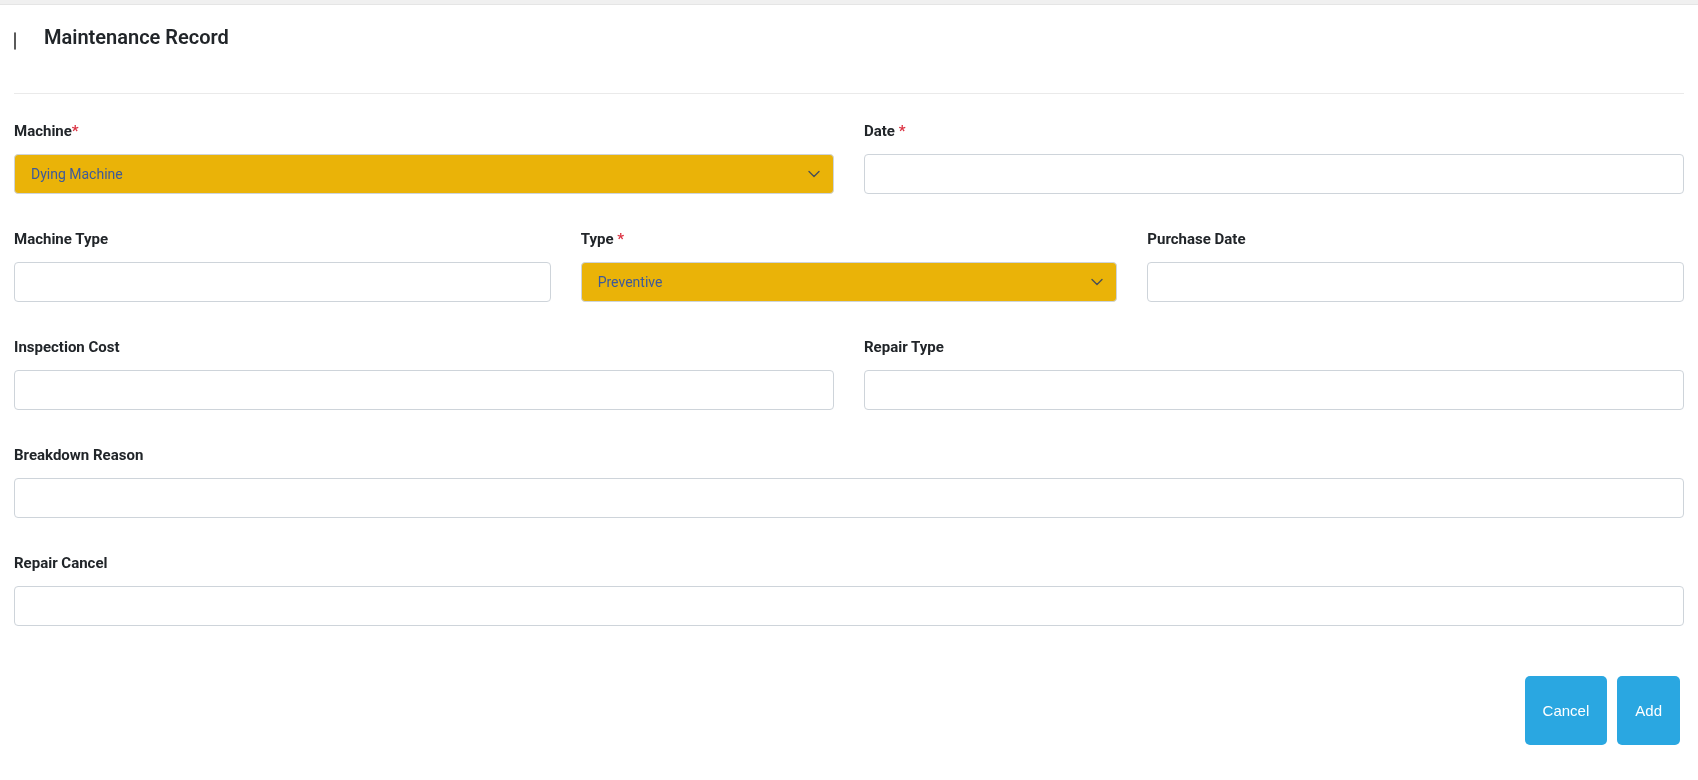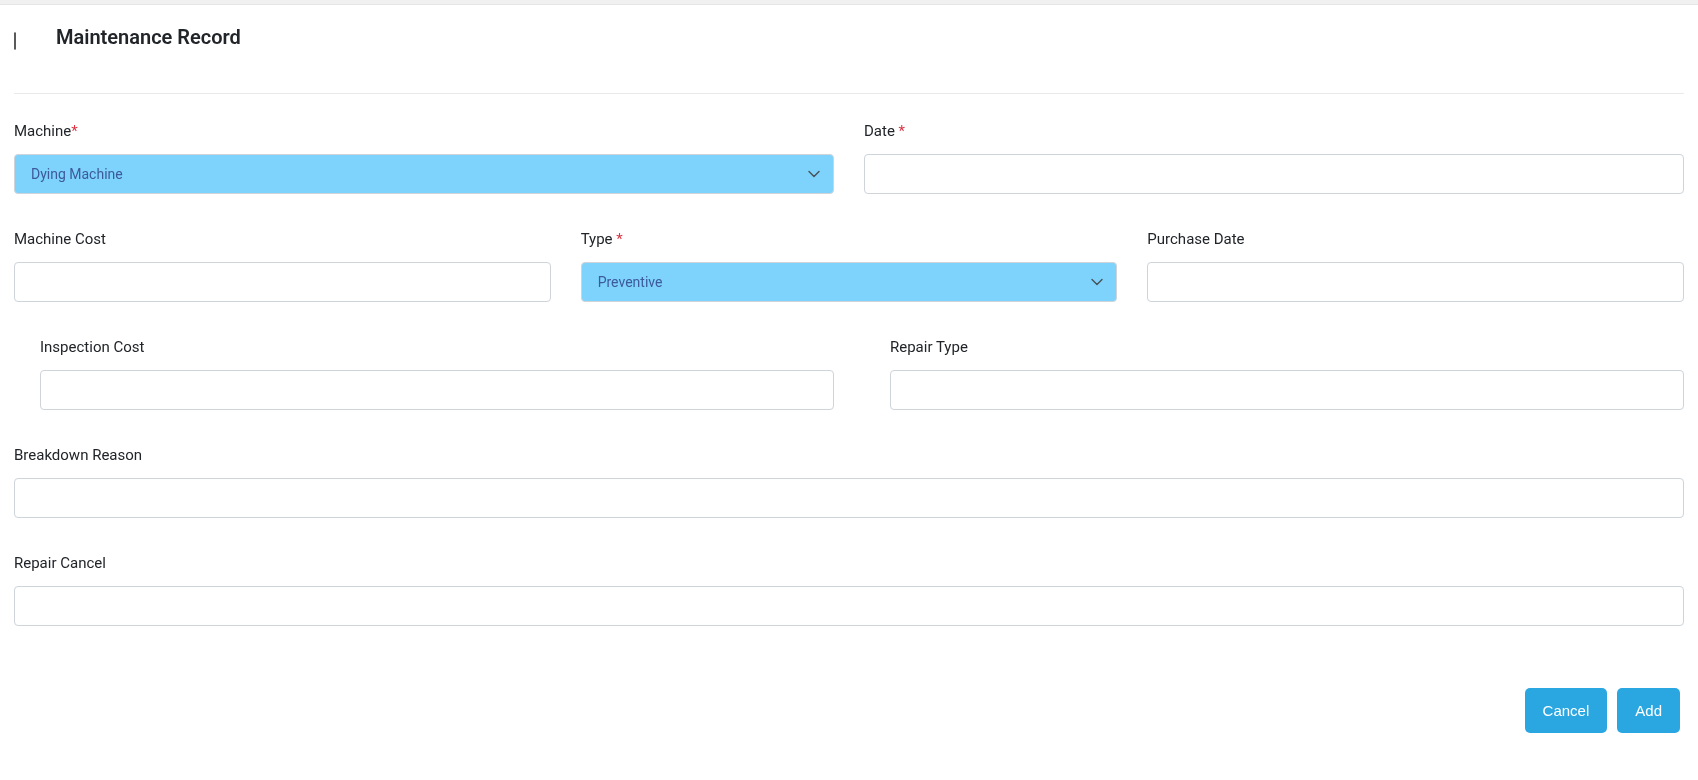--- a/index.html
+++ b/index.html
@@ -17,21 +17,21 @@
       height: 5px;
       background: #f0f0f0;
       border-bottom: 1px solid #e5e5e5;
     }
     .container {
       padding: 20px 14px 14px 14px;
     }
     .page-header {
       display: flex;
       align-items: flex-end;
-      gap: 24px;
+      gap: 12px;
       padding-bottom: 44px;
       margin-bottom: 28px;
       border-bottom: 1px solid #eaeaea;
     }
     .monitor-icon {
       width: 18px;
       height: 16px;
       display: inline-block;
       position: relative;
     }
@@ -61,27 +61,26 @@
     }
     .form-group {
       display: flex;
       flex-direction: column;
     }
     .form-group.col-3 {
       flex: 1;
     }
     .form-group.col-half {
       flex: 1;
-      margin-left: 26px;
     }
     .form-group.col-full {
       flex: 1;
     }
     .form-label {
-      font-weight: 400;
+      font-weight: 700;
       font-size: 15px;
       color: #212529;
       margin-bottom: 14px;
     }
     .required {
       color: #dc3545;
     }
     .form-control {
       width: 100%;
       height: 40px;
@@ -97,21 +96,21 @@
       position: relative;
     }
     .select-control {
       width: 100%;
       height: 40px;
       padding: 8px 34px 8px 16px;
       border: 1px solid #ced4da;
       border-radius: 4px;
       font-size: 14px;
       color: #3d5a9a;
-      background: #7dd3fc;
+      background: #eab308;
       cursor: pointer;
       display: flex;
       align-items: center;
     }
     .select-chevron {
       position: absolute;
       right: 14px;
       top: 50%;
       transform: translateY(-50%);
       pointer-events: none;
@@ -122,28 +121,27 @@
       display: block;
     }
     .footer-actions {
       display: flex;
       justify-content: flex-end;
       gap: 10px;
       margin-top: 50px;
       padding-right: 4px;
     }
     .btn {
-      padding: 14px 18px;
+      padding: 26px 18px;
       border: none;
       border-radius: 5px;
       font-size: 15px;
       cursor: pointer;
       color: #fff;
       background: #2aa7e1;
-      margin-top: 12px;
     }
   </style>
 </head>
 <body>
 
 <div class="top-bar"></div>
 
 <div class="container">
 
   <div class="page-header">
@@ -175,21 +173,21 @@
       <label class="form-label">
         <span>Date </span><span class="required">*</span>
       </label>
       <input type="text" class="form-control" value="" style="">
     </div>
 
   </div>
 
   <div class="form-row">
     <div class="form-group col-3">
-      <label class="form-label">Machine Cost</label>
+      <label class="form-label">Machine Type</label>
       <input type="text" class="form-control" value="" style="">
     </div>
 
     <div class="form-group col-3">
       <label class="form-label">
         <span>Type </span><span class="required">*</span>
       </label>
       <div class="select-wrapper">
         <div class="select-control">
           <span>Preventive</span>

